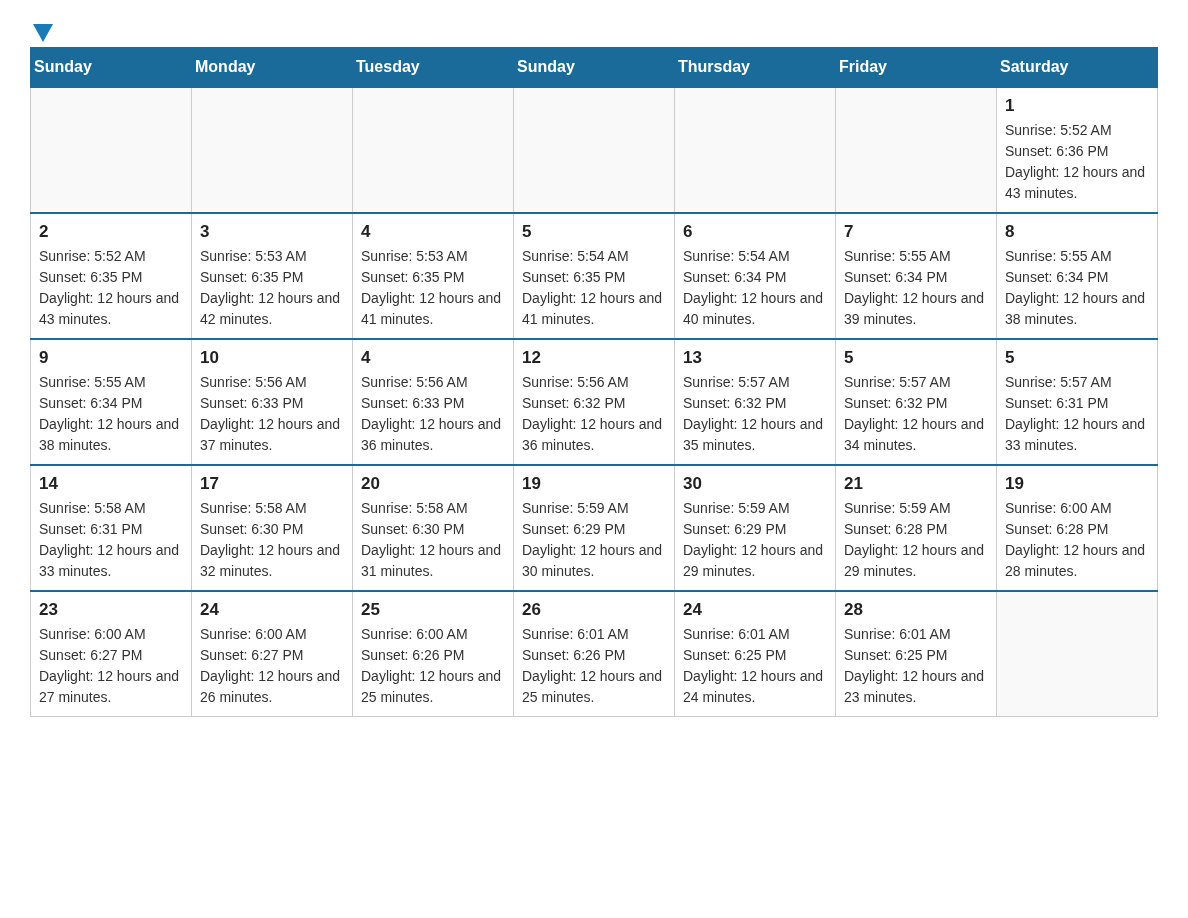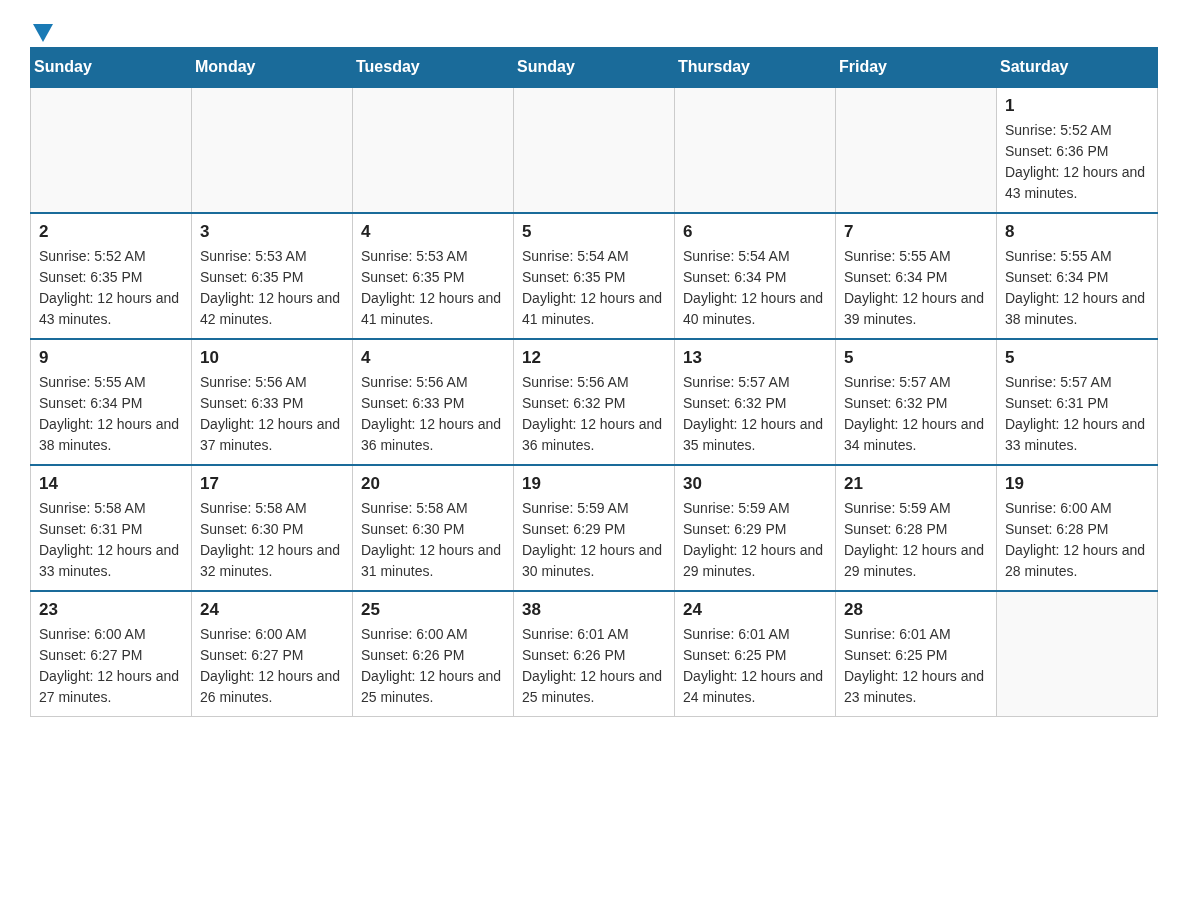--- a/index.html
+++ b/index.html
@@ -240,21 +240,21 @@
         </td>
         <td>
           <span class="day-number">24</span>
           <div class="day-info">Sunrise: 6:00 AM<br>Sunset: 6:27 PM<br>Daylight: 12 hours and 26 minutes.</div>
         </td>
         <td>
           <span class="day-number">25</span>
           <div class="day-info">Sunrise: 6:00 AM<br>Sunset: 6:26 PM<br>Daylight: 12 hours and 25 minutes.</div>
         </td>
         <td>
-          <span class="day-number">38</span>
+          <span class="day-number">26</span>
           <div class="day-info">Sunrise: 6:01 AM<br>Sunset: 6:26 PM<br>Daylight: 12 hours and 25 minutes.</div>
         </td>
         <td>
           <span class="day-number">24</span>
           <div class="day-info">Sunrise: 6:01 AM<br>Sunset: 6:25 PM<br>Daylight: 12 hours and 24 minutes.</div>
         </td>
         <td>
           <span class="day-number">28</span>
           <div class="day-info">Sunrise: 6:01 AM<br>Sunset: 6:25 PM<br>Daylight: 12 hours and 23 minutes.</div>
         </td>

